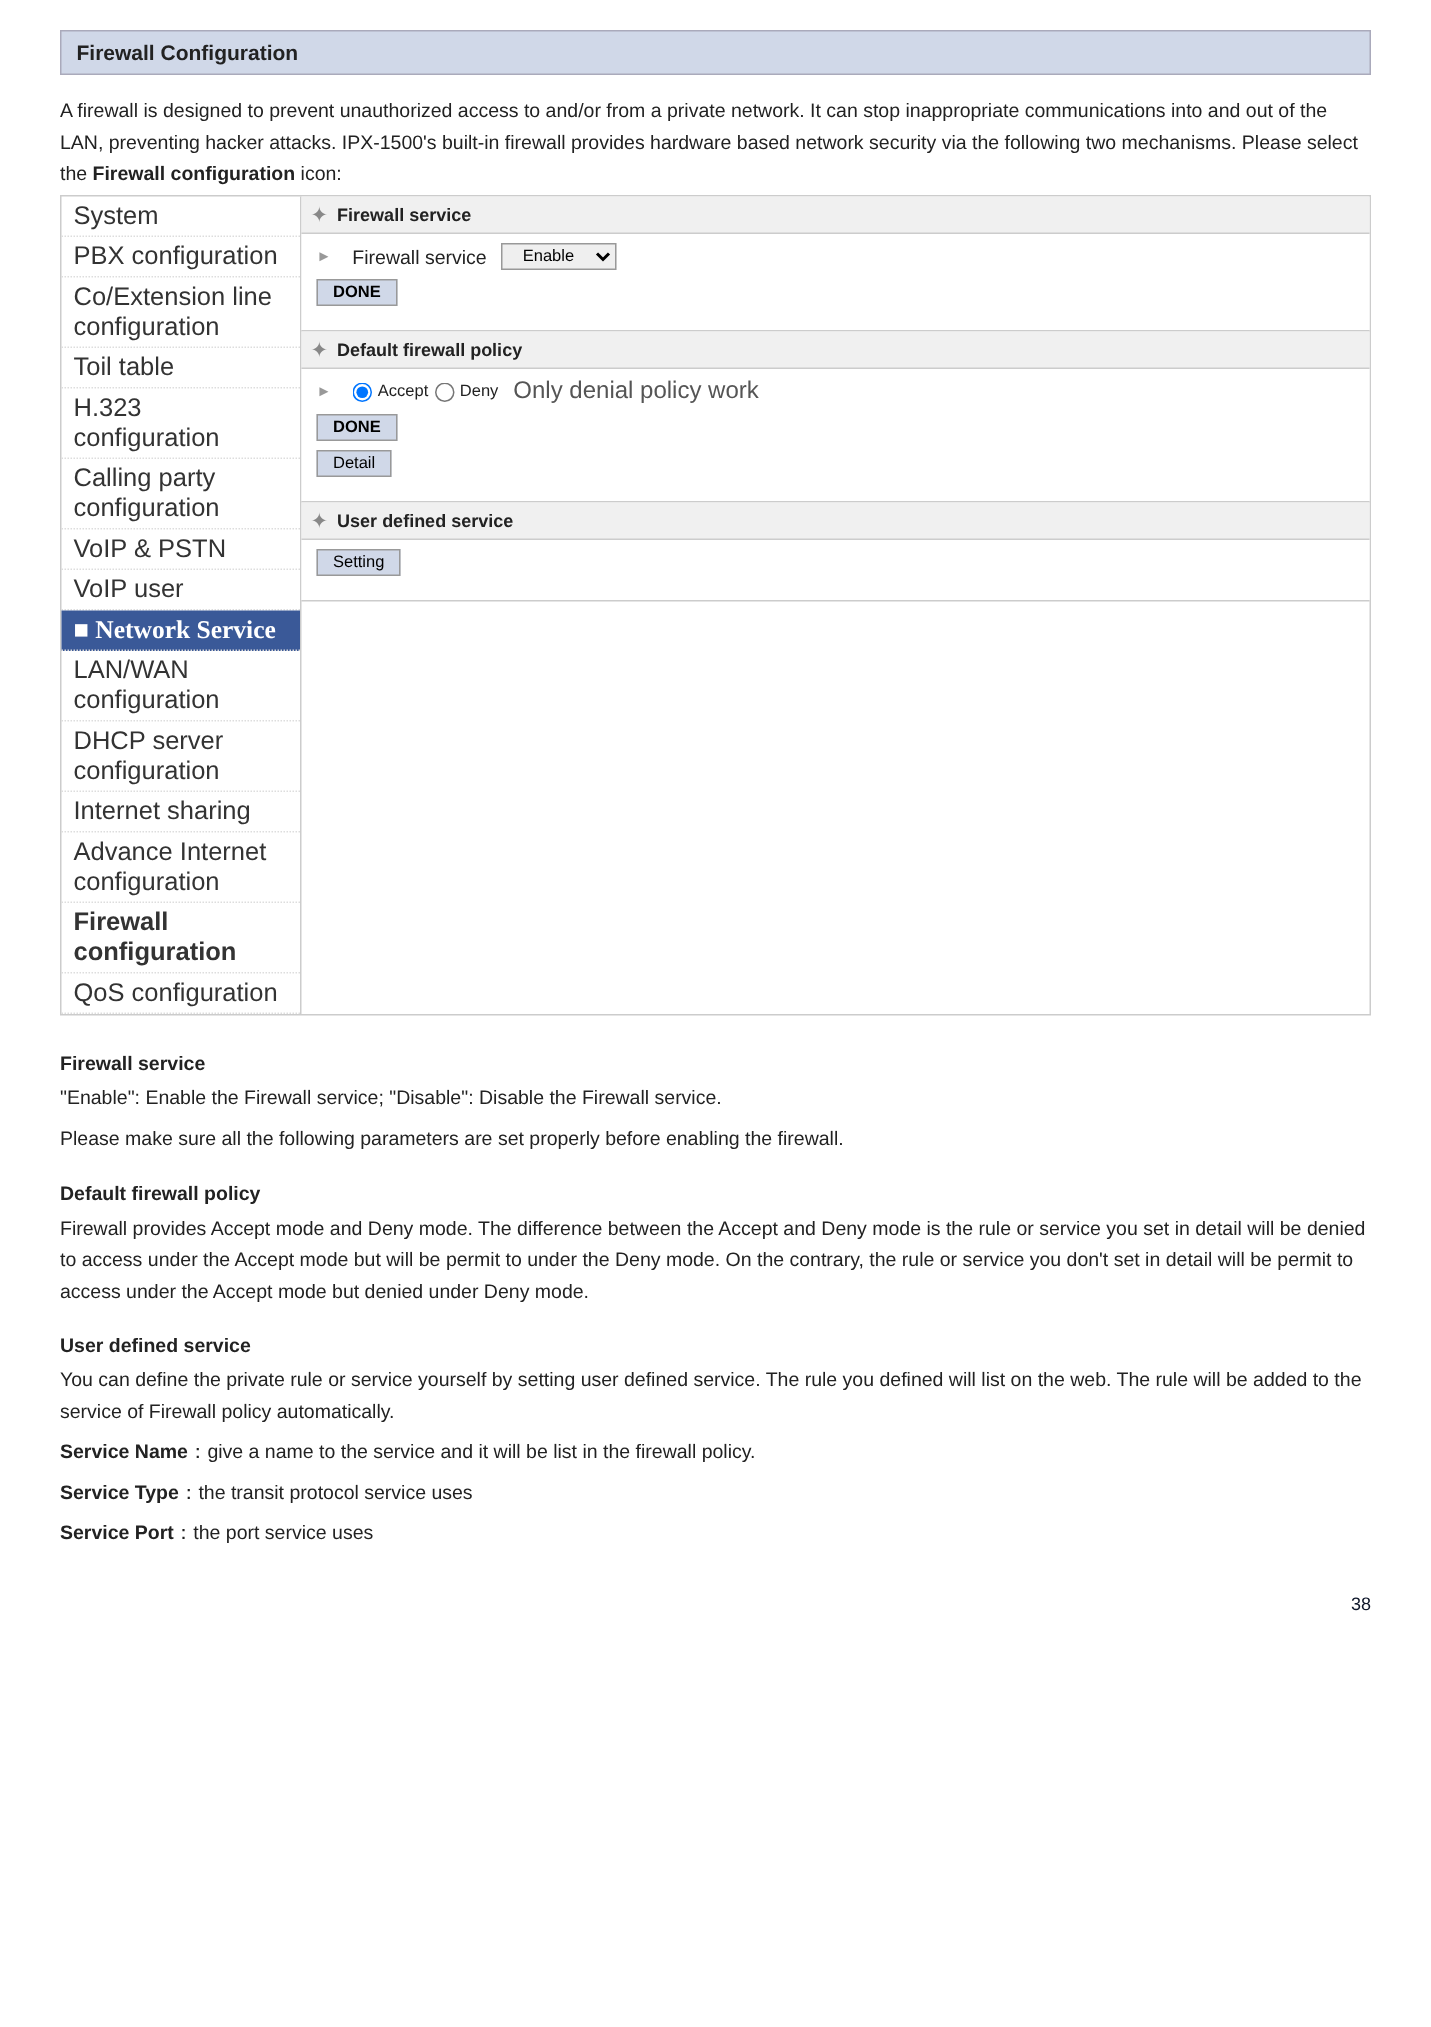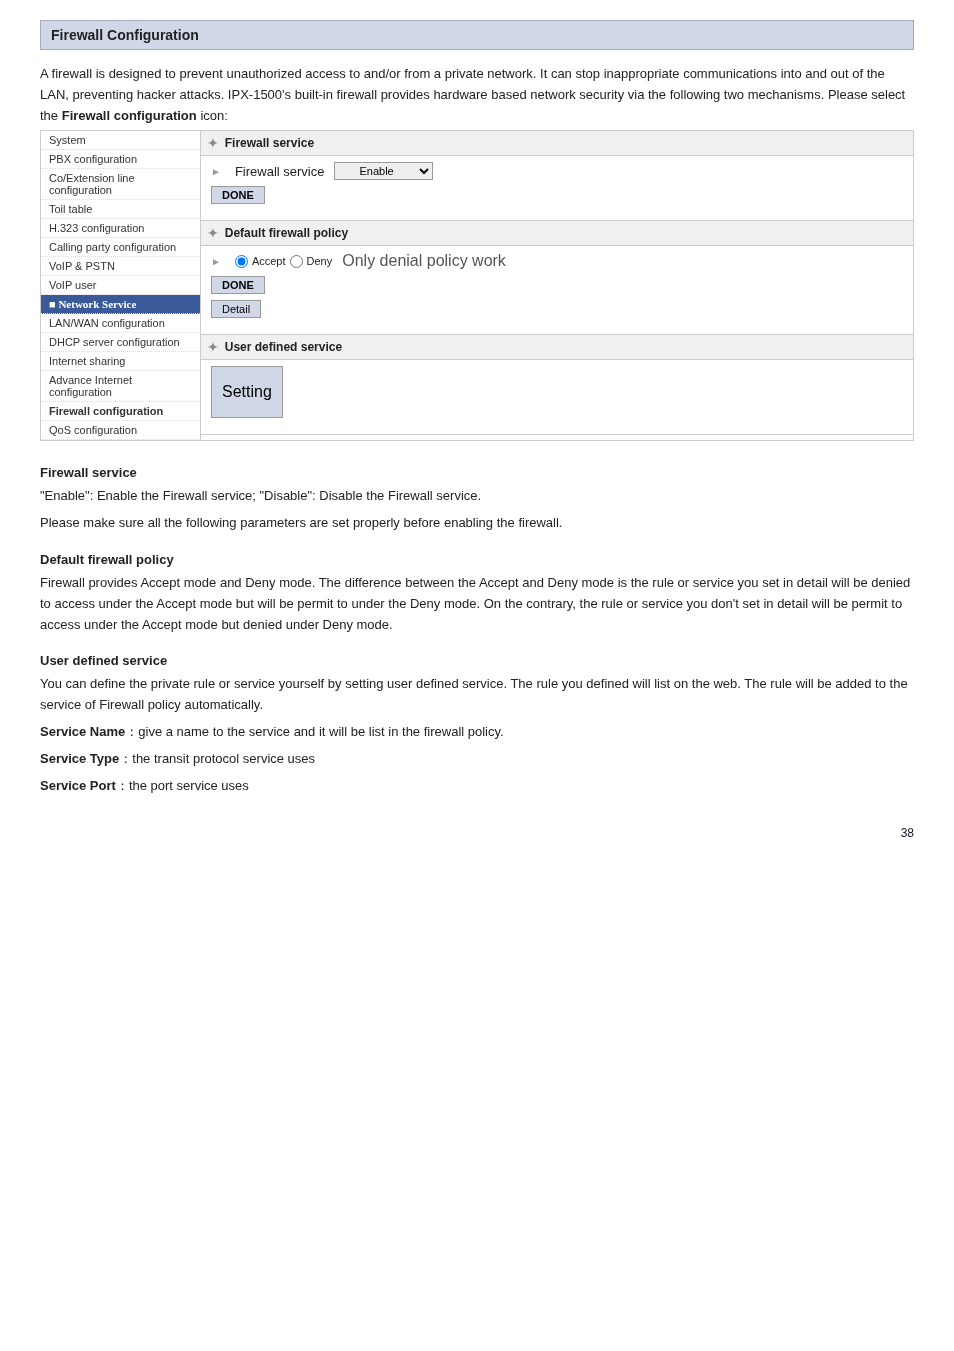--- a/index.html
+++ b/index.html
@@ -38,21 +38,21 @@
       gap: 0;
       margin-bottom: 24px;
       border: 1px solid #ccc;
     }
 
     
     .sidebar-nav {
       width: 160px;
       min-width: 160px;
       border-right: 1px solid #ccc;
-      font-size: 11px;
+      font-size: 17px;
     }
 
     .sidebar-item {
       padding: 3px 8px;
       color: #333;
       cursor: pointer;
       border-bottom: 1px dotted #ddd;
     }
 
     .sidebar-item.active {
@@ -127,29 +127,29 @@
       background: #d0d8e8;
       border: 1px solid #999;
       padding: 2px 10px;
       font-size: 11px;
       cursor: pointer;
     }
 
     .setting-btn {
       background: #d0d8e8;
       border: 1px solid #999;
-      padding: 16px 10px;
-      font-size: 16px;
+      padding: 2px 10px;
+      font-size: 11px;
       cursor: pointer;
       text-align: right;
     }
 
     select.enable-select {
       font-size: 11px;
-      padding: 1px 20px;
+      padding: 1px 9px;
       border: 1px solid #999;
     }
 
     .only-denial-text {
       font-size: 16px;
       color: #555;
     }
 
     .radio-group {
       display: flex;

